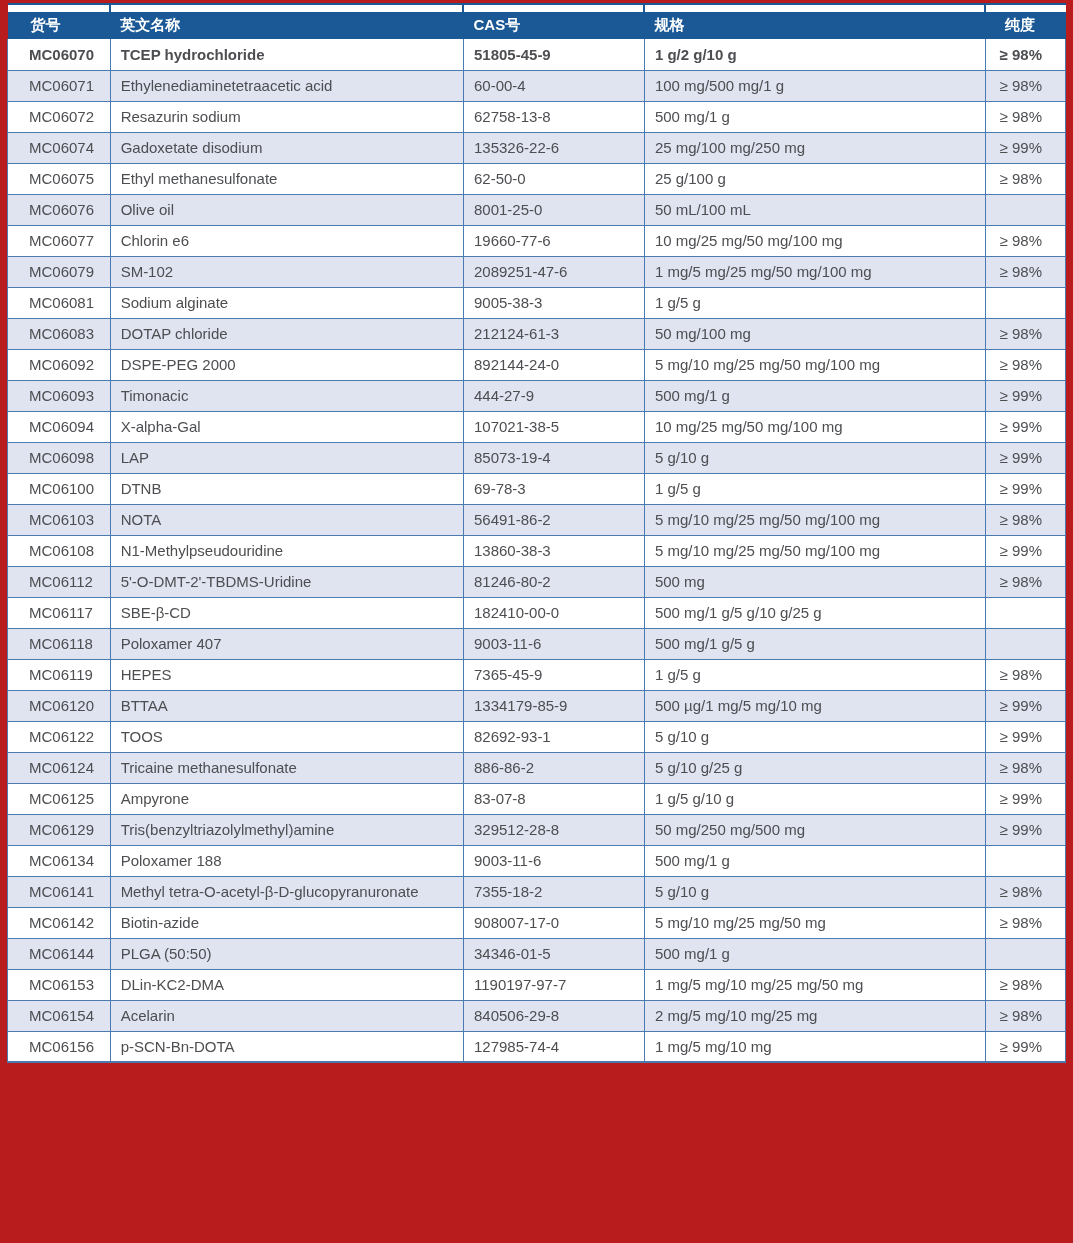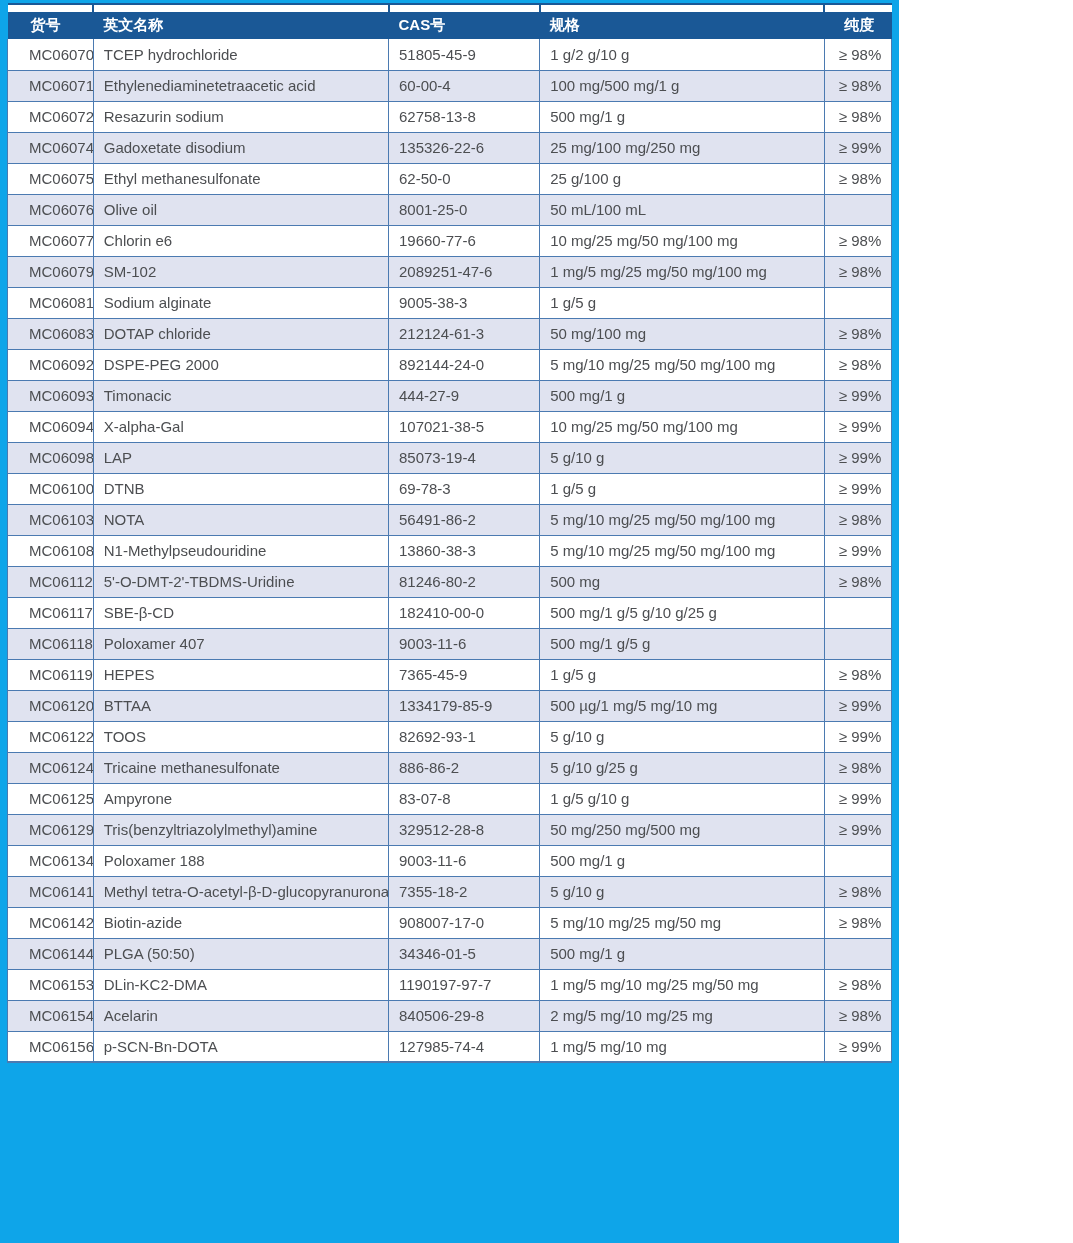--- a/index.html
+++ b/index.html
@@ -5,21 +5,21 @@
   :root{
     --header-bg:#1a5896;
     --stripe:#e0e3f0;
     --border:#4b7ab1;
     --header-text:#ffffff;
     --body-text:#4c4e51;
   }
   *{box-sizing:border-box;}
   html,body{margin:0;padding:0;background:#ffffff;}
   body{width:1073px;height:1243px;font-family:"Liberation Sans","DejaVu Sans",sans-serif;}
-  .page{width:899px;height:1243px;padding:3px 7px 2px 7px;background:#0ea5e9;}
+  .page{width:1073px;height:1243px;padding:3px 7px 2px 7px;background:#b91c1c;}
   table.catalog{
     width:100%;
     border-collapse:collapse;
     table-layout:fixed;
   }
   
   tr.spacer td{
     height:8px;
     padding:0;
     background:#ffffff;
@@ -49,21 +49,21 @@
     color:var(--body-text);
     padding:0 6px 0 10px;
     border-top:1.5px solid var(--border);
     white-space:nowrap;
     overflow:hidden;
     background:#ffffff;
   }
   tbody td:first-child{padding-left:21px;border-left:1.5px solid var(--border);}
   tbody td:last-child{padding-left:14px;border-right:1.5px solid var(--border);}
   tbody td + td{border-left:1.5px solid var(--border);}
-  tbody tr:first-child td{border-top:none;}
+  tbody tr:first-child td{border-top:none;font-weight:bold;}
   tbody tr:last-child td{border-bottom:2px solid var(--border);}
   tbody tr:nth-child(even) td{background:var(--stripe);}
 </style>
 </head>
 <body>
 
 <div class="page">
   <table class="catalog">
     <colgroup>
       <col style="width:9.7%">

